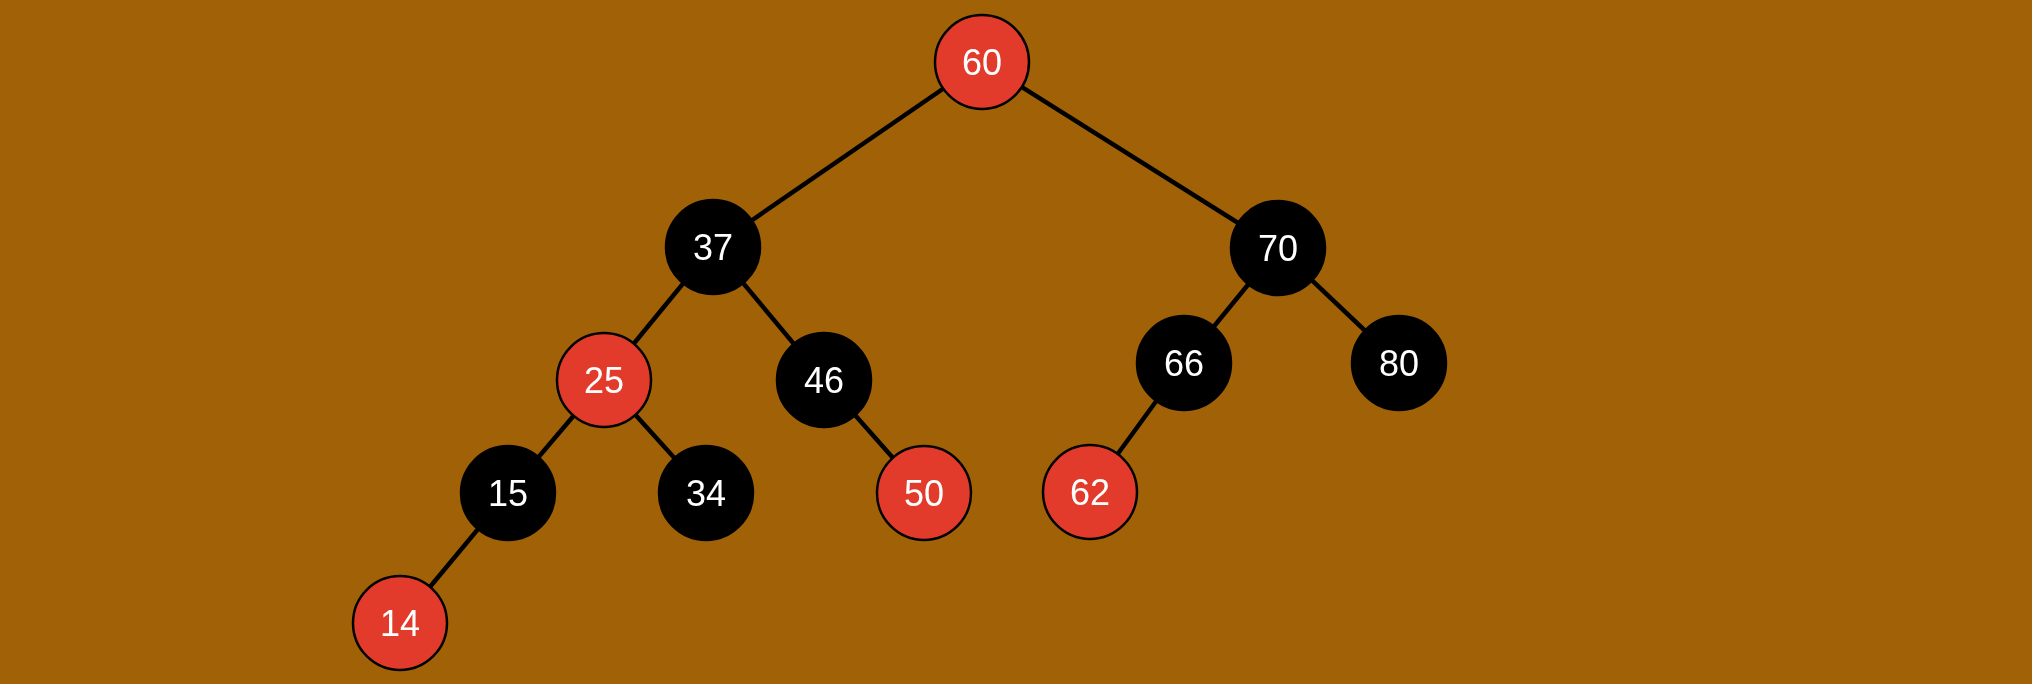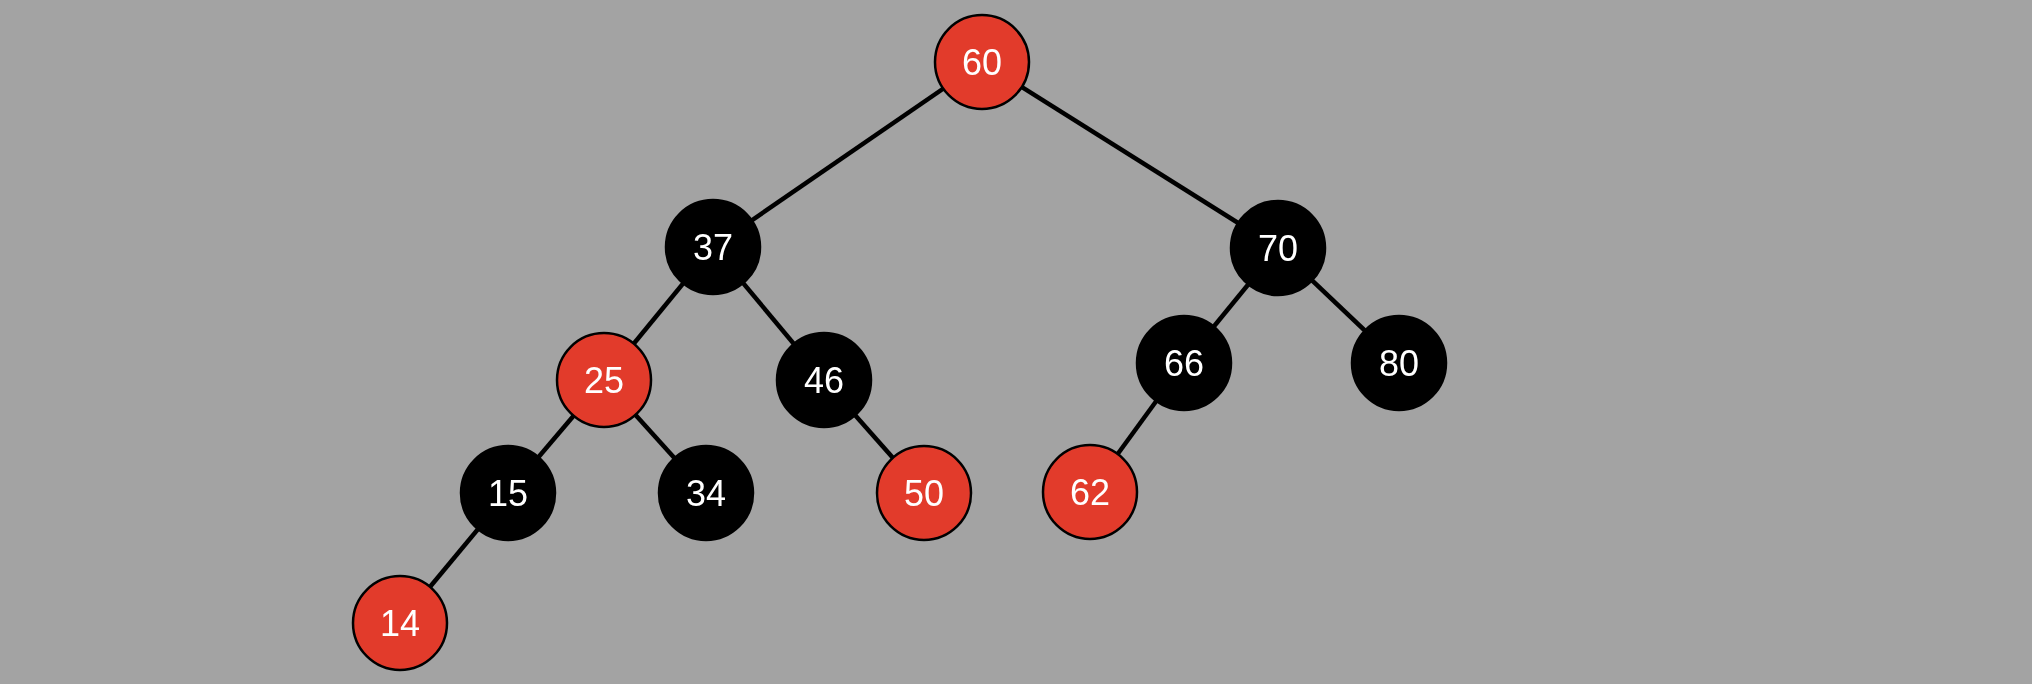--- a/index.html
+++ b/index.html
@@ -8,21 +8,21 @@
     background: #ffffff;
     width: 2032px;
     height: 684px;
     overflow: hidden;
     font-family: "Liberation Sans", sans-serif;
   }
   #stage {
     position: relative;
     width: 2032px;
     height: 684px;
-    background: #a3a3a3;
+    background: #a16207;
   }
   svg { display: block; }
   .node-label {
     font-family: "Liberation Sans", sans-serif;
     fill: #ffffff;
     text-anchor: middle;
     user-select: none;
   }
 </style>
 </head>

